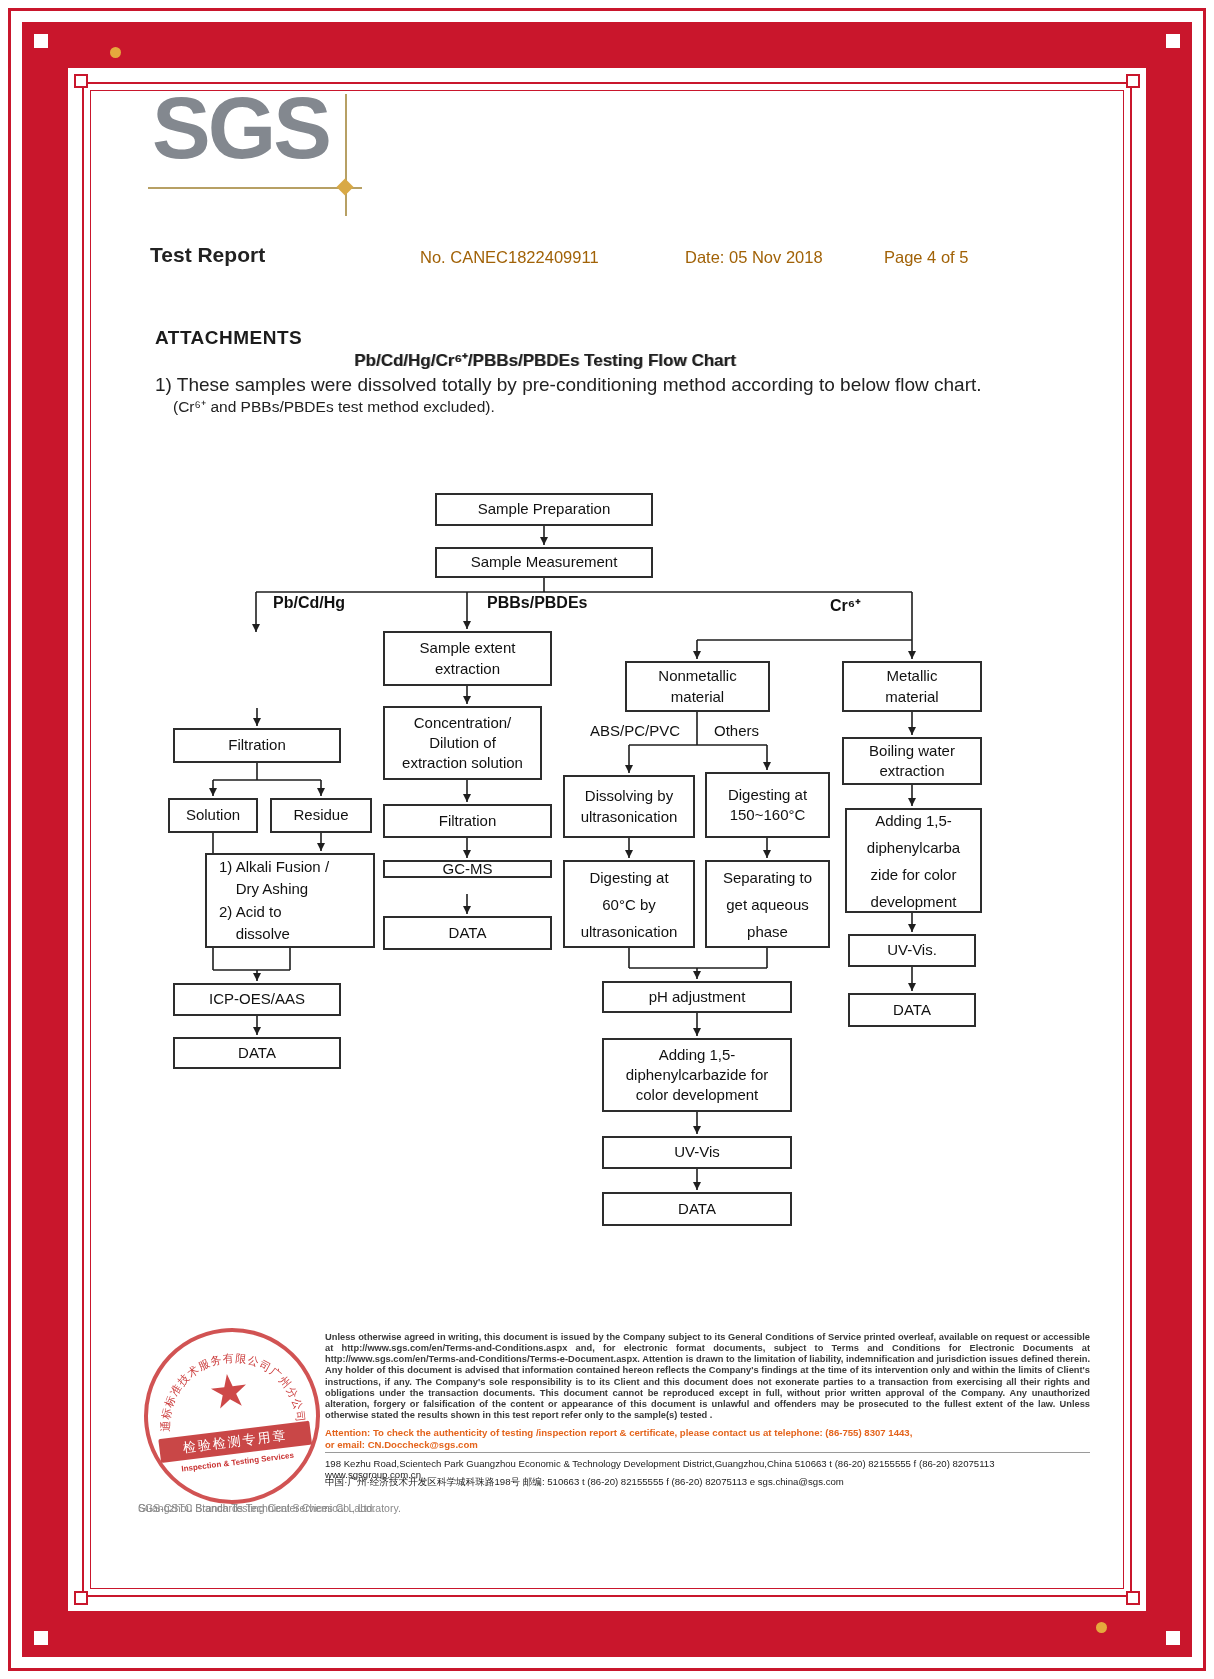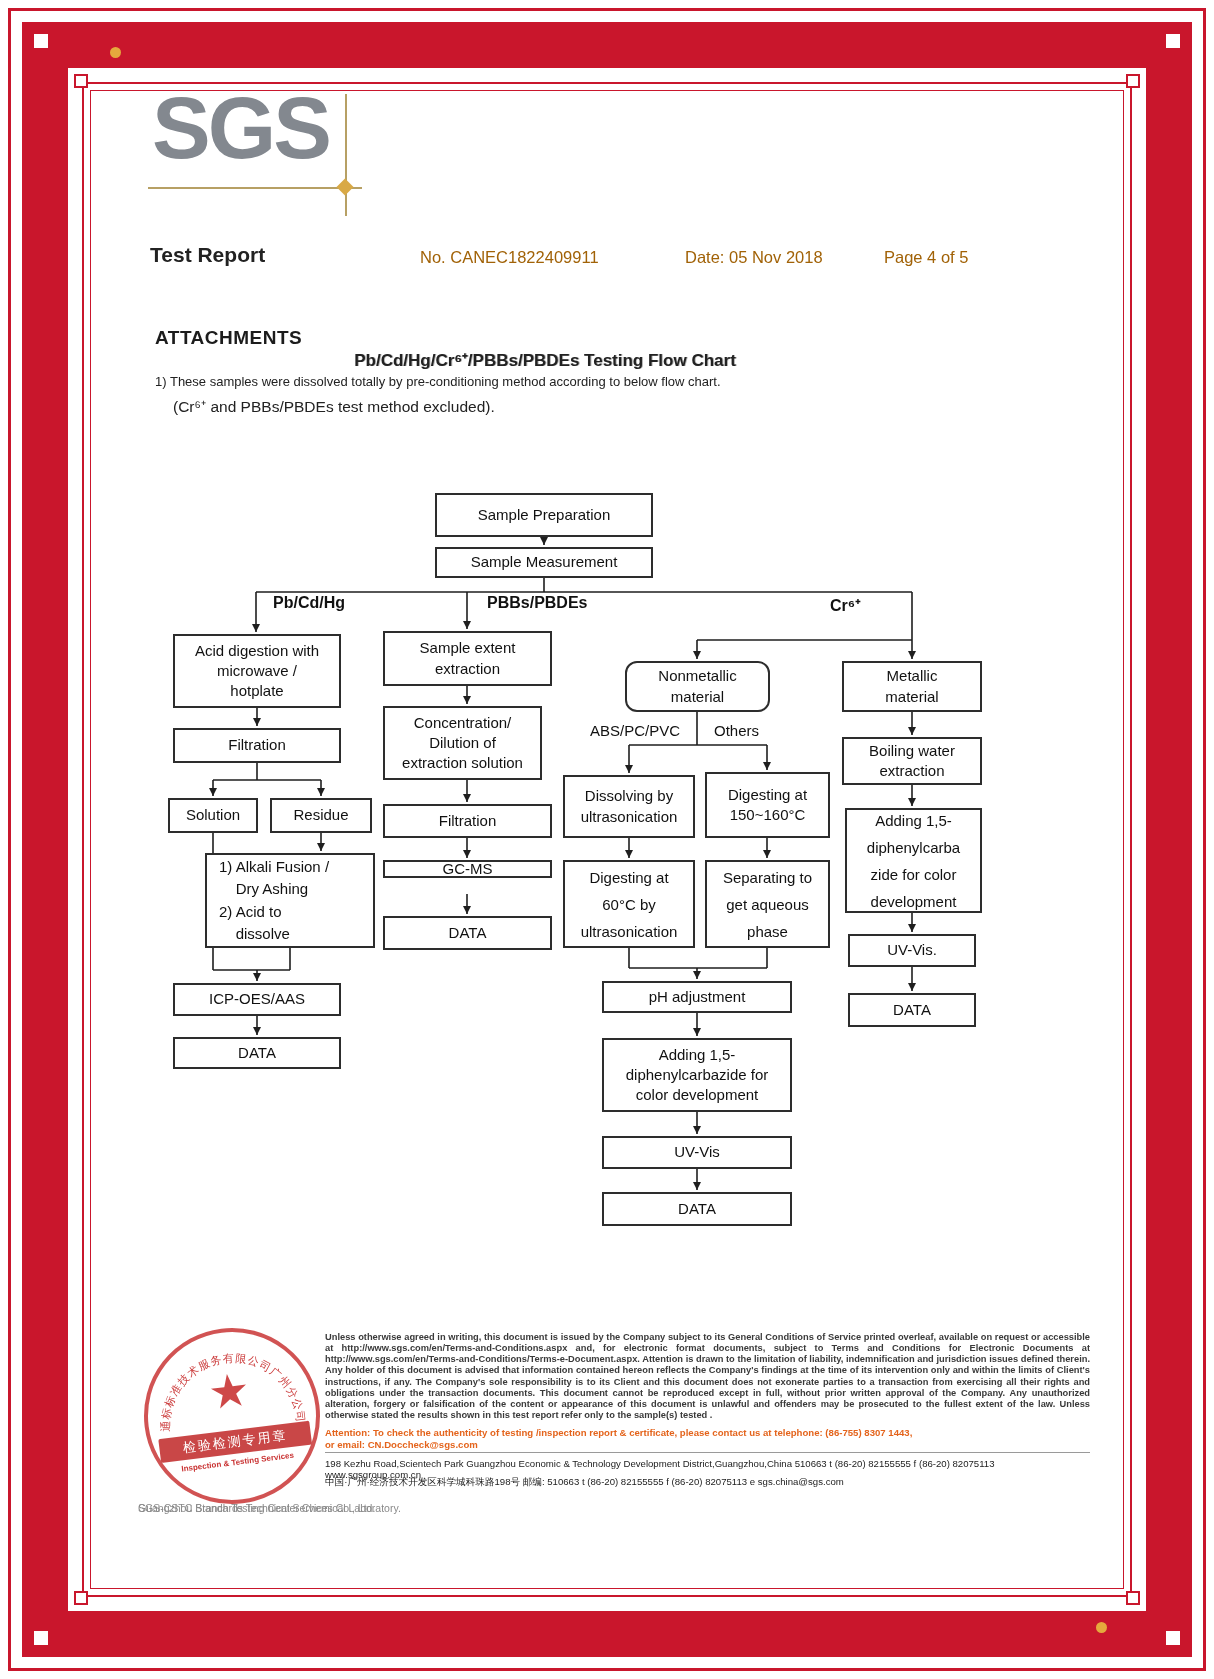--- a/index.html
+++ b/index.html
@@ -23,21 +23,21 @@
   .logo-hline{position:absolute;left:148px;top:187px;width:214px;height:2px;background:#b7a064;}
   .logo-diamond{position:absolute;left:339px;top:181px;width:12px;height:12px;background:#d9a945;transform:rotate(45deg);}
 
   
   .doc-title{position:absolute;left:150px;top:243px;font-size:21px;font-weight:bold;color:#222;}
   .hdr-meta{position:absolute;top:248px;font-size:16.5px;color:#a16207;}
 
   
   .attach-heading{position:absolute;left:155px;top:327px;font-size:19px;font-weight:bold;letter-spacing:.5px;color:#1c1c1c;}
   .flow-title{position:absolute;left:150px;top:348px;width:790px;text-align:center;font-size:17px;font-weight:bold;color:#222;text-shadow:1px 0 0 rgba(90,90,90,.45);}
-  .note1{position:absolute;left:155px;top:374px;font-size:13px;color:#222;}
+  .note1{position:absolute;left:155px;top:374px;font-size:19px;color:#222;}
   .note2{position:absolute;left:173px;top:395px;font-size:15.5px;color:#222;}
 
   
   .flow-wrap{position:absolute;left:100px;top:480px;width:1014px;height:770px;}
   .flow-svg{position:absolute;left:0;top:0;width:1014px;height:770px;}
   .box{
     position:absolute;border:2px solid #2d2d2d;background:#fff;
     display:flex;align-items:center;justify-content:center;text-align:center;
     font-size:15px;line-height:1.35;white-space:pre-line;color:#111;padding:2px;box-sizing:border-box;
   }
@@ -137,46 +137,43 @@
     <path d="M812 487 V511" fill="none" stroke="#1f1f1f" stroke-width="1.6" marker-end="url(#ah)"></path>
   </svg>
 
   <span class="branch-label" style="left:173px;top:114px;">Pb/Cd/Hg</span>
   <span class="branch-label" style="left:387px;top:114px;">PBBs/PBDEs</span>
   <span class="branch-label" style="left:730px;top:114px;">Cr⁶⁺</span>
 
   <span class="path-label" style="left:487px;top:242px;text-align:right;">ABS/PC/PVC</span>
   <span class="path-label" style="left:611px;top:242px;">Others</span>
 
-  <div class="box" style="left:335px;top:13px;width:218px;height:44px;">Sample Preparation</div>
+  <div class="box" style="left:335px;top:13px;width:218px;height:33px;">Sample Preparation</div>
   <div class="box" style="left:335px;top:67px;width:218px;height:31px;">Sample Measurement</div>
 
-  <div class="box" style="left:73px;top:154px;width:168px;height:74px;">Acid digestion with
-microwave /
-hotplate</div>
   <div class="box" style="left:73px;top:248px;width:168px;height:35px;">Filtration</div>
   <div class="box" style="left:68px;top:318px;width:90px;height:35px;">Solution</div>
   <div class="box" style="left:170px;top:318px;width:102px;height:35px;">Residue</div>
   <div class="box lh-med ta-left" style="left:105px;top:373px;width:170px;height:95px;">1) Alkali Fusion /
 &nbsp;&nbsp;&nbsp;&nbsp;Dry Ashing
 2) Acid to
 &nbsp;&nbsp;&nbsp;&nbsp;dissolve</div>
   <div class="box" style="left:73px;top:503px;width:168px;height:33px;">ICP-OES/AAS</div>
   <div class="box" style="left:73px;top:557px;width:168px;height:32px;">DATA</div>
 
   <div class="box" style="left:283px;top:151px;width:169px;height:55px;">Sample extent
 extraction</div>
   <div class="box" style="left:283px;top:226px;width:159px;height:74px;">Concentration/
 Dilution of
 extraction solution</div>
   <div class="box" style="left:283px;top:324px;width:169px;height:34px;">Filtration</div>
   <div class="box" style="left:283px;top:380px;width:169px;height:18px;">GC-MS</div>
   <div class="box" style="left:283px;top:436px;width:169px;height:34px;">DATA</div>
 
-  <div class="box" style="left:525px;top:181px;width:145px;height:51px;border-radius:12px;">Nonmetallic
+  <div class="box" style="left:525px;top:181px;width:145px;height:51px;">Nonmetallic
 material</div>
   <div class="box" style="left:742px;top:181px;width:140px;height:51px;">Metallic
 material</div>
 
   <div class="box" style="left:463px;top:295px;width:132px;height:63px;">Dissolving by
 ultrasonication</div>
   <div class="box" style="left:605px;top:292px;width:125px;height:66px;">Digesting at
 150~160°C</div>
   <div class="box lh-tall" style="left:463px;top:380px;width:132px;height:88px;">Digesting at
 60°C by

